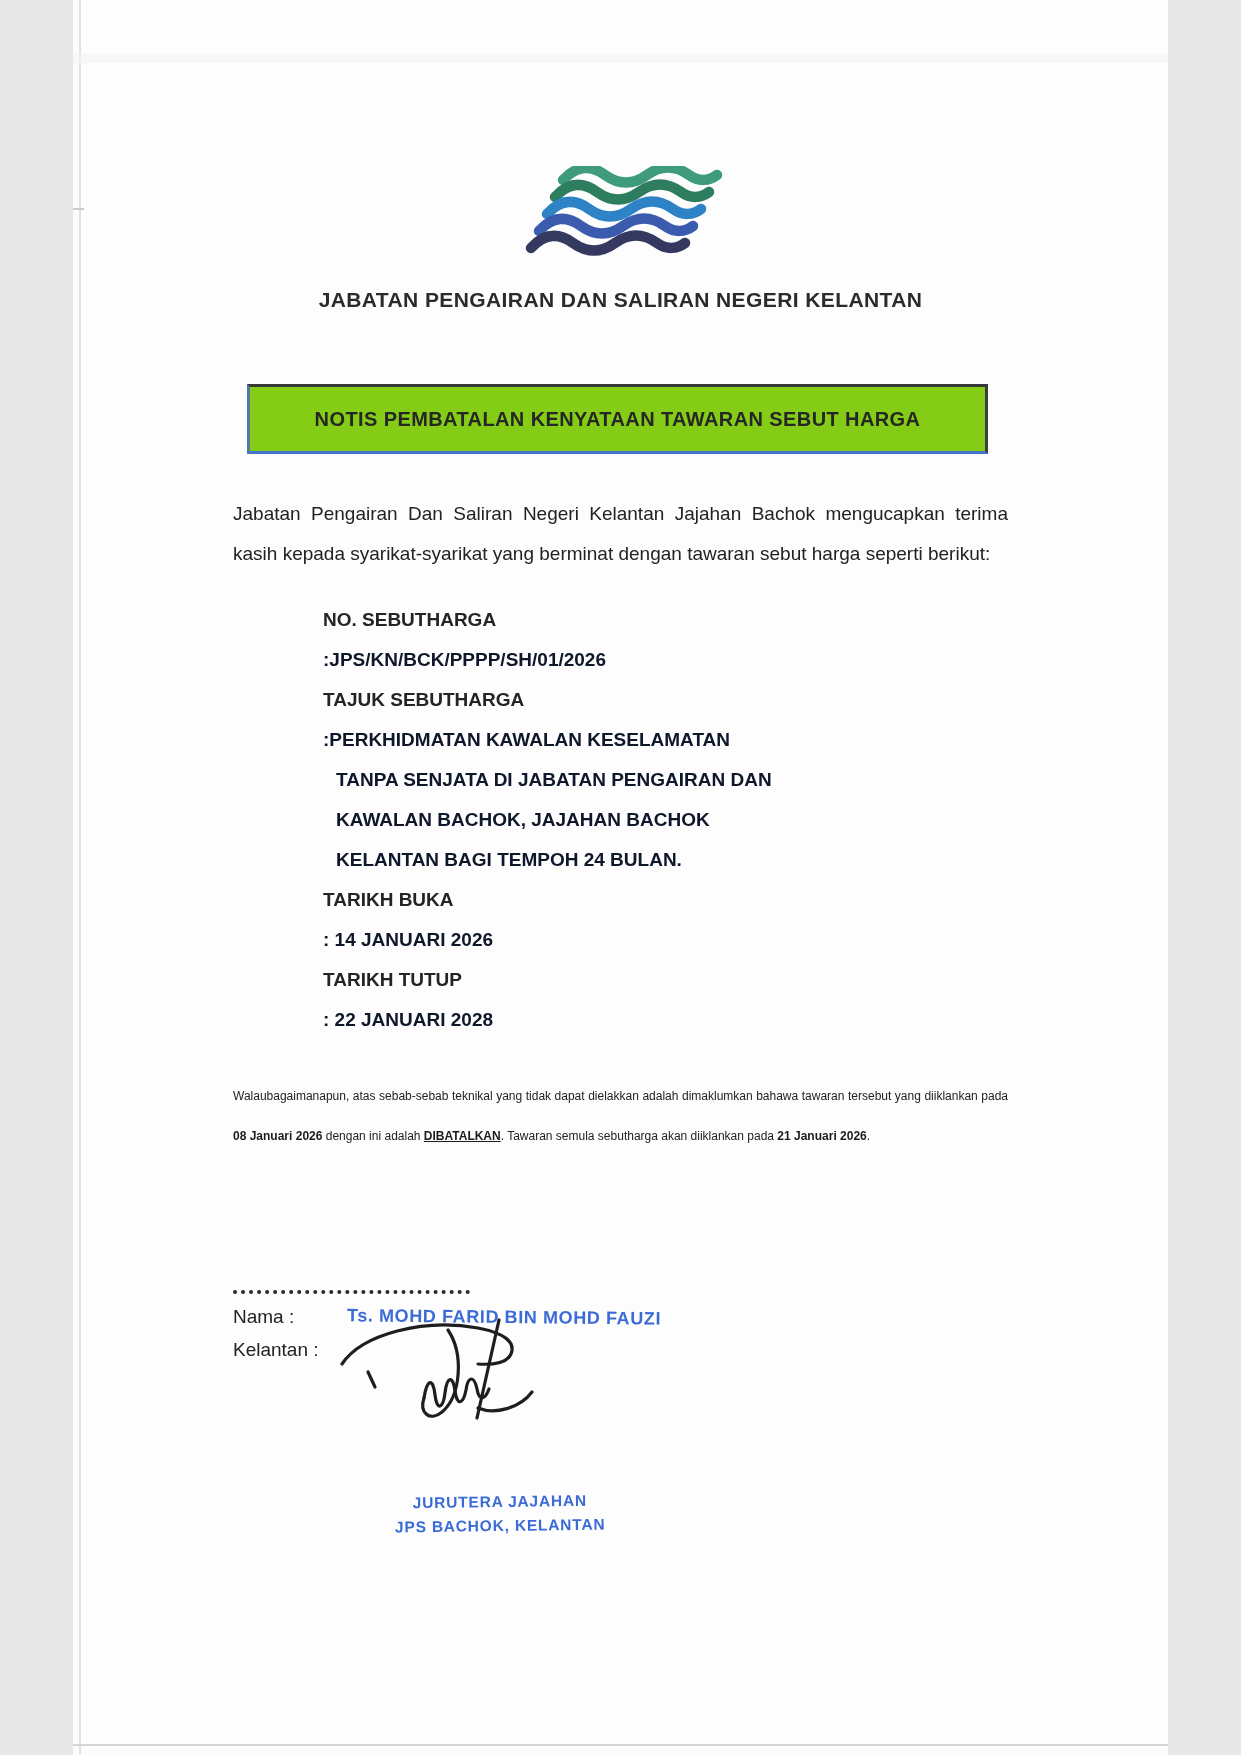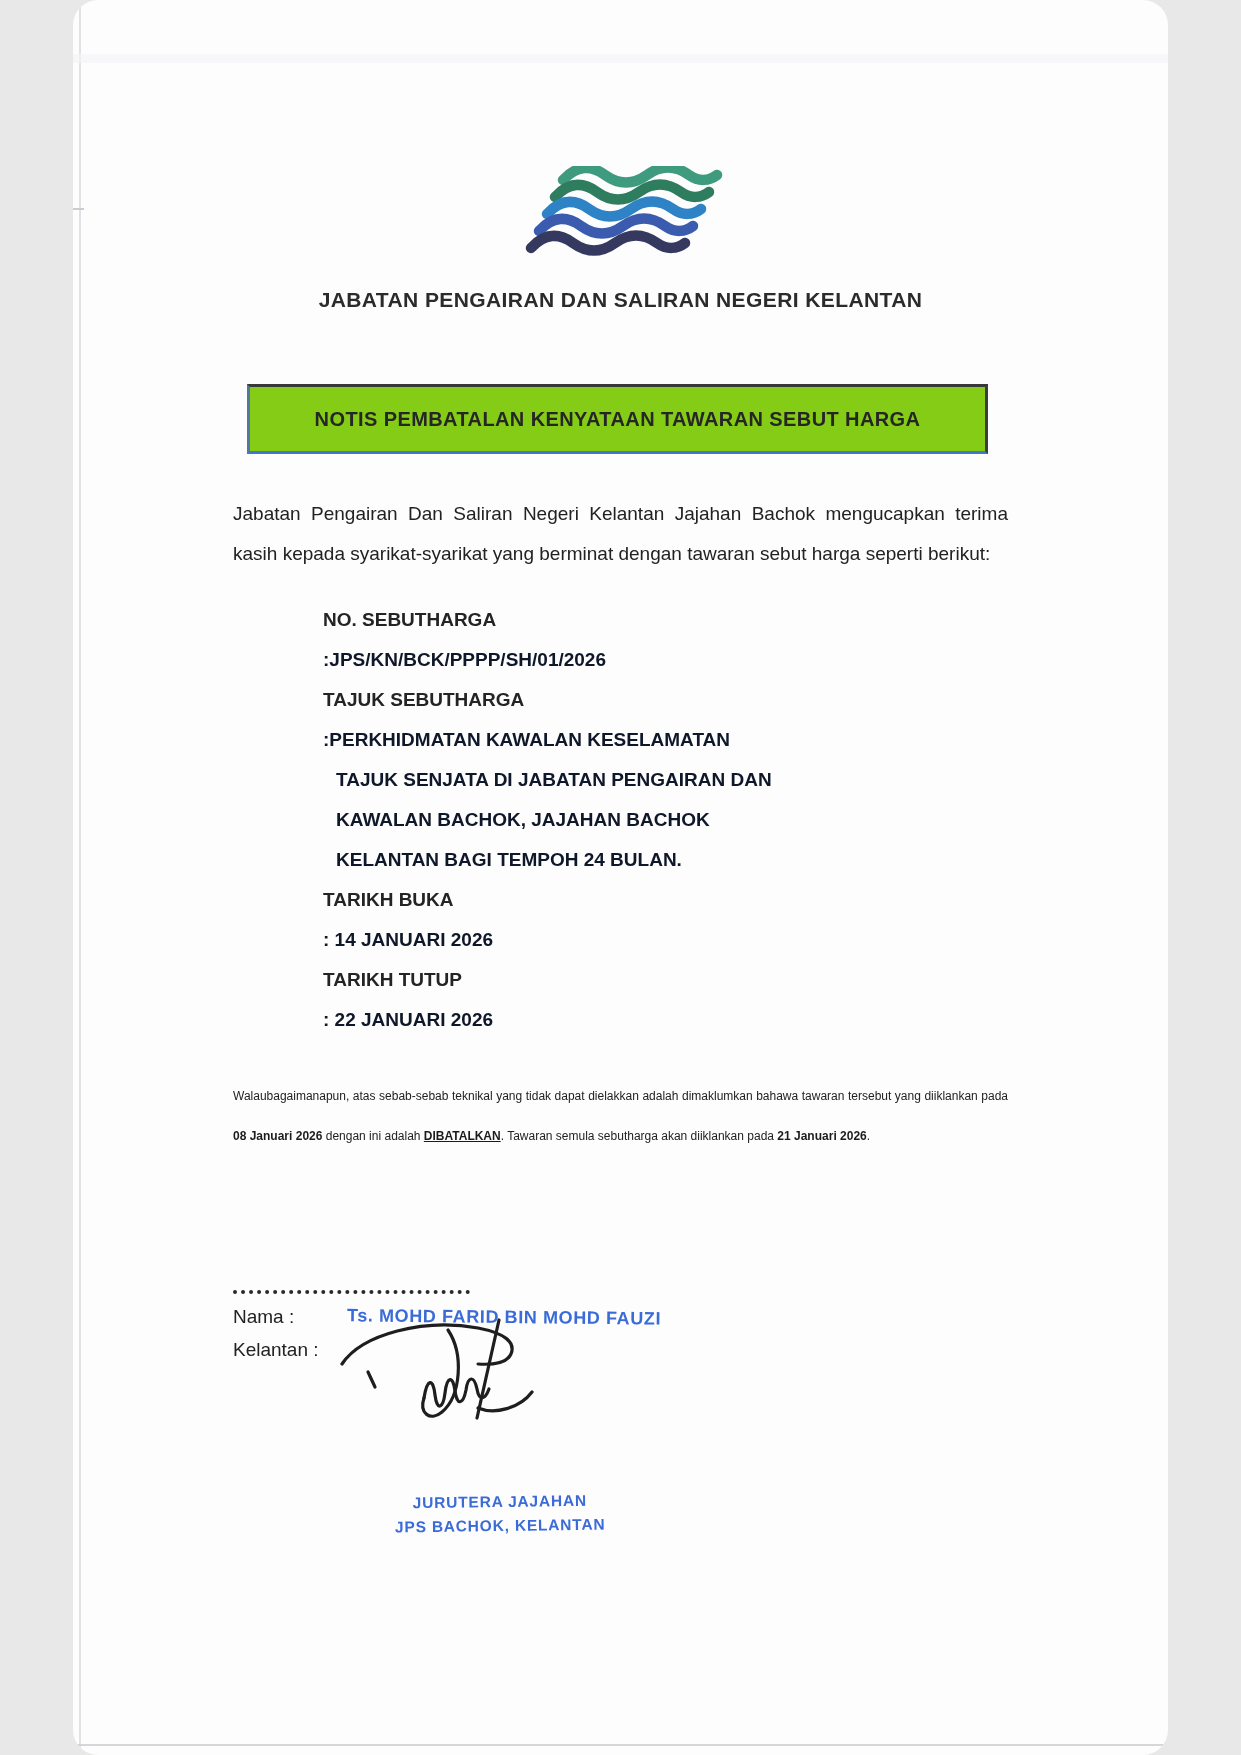--- a/index.html
+++ b/index.html
@@ -4,21 +4,20 @@
 <style>
   html,body{margin:0;padding:0;background:#e8e8e8;}
   .page{
     position:relative;
     width:1095px;height:1755px;
     margin:0 auto;
     background:#fdfdfd;
     overflow:hidden;
     font-family:"Liberation Sans","DejaVu Sans",sans-serif;
     color:#1f1f1f;
-    border-radius:25px;
   }
   
   .edge-left{position:absolute;left:6px;top:0;width:2px;height:100%;background:#d9dbe0;opacity:.8;}
   .edge-bottom{position:absolute;left:0;bottom:9px;width:100%;height:2px;background:#cfd1d5;opacity:.9;}
   .edge-top-band{position:absolute;left:0;top:54px;width:100%;height:9px;background:#f3f4f7;opacity:.7;}
   .edge-tick{position:absolute;left:0;top:208px;width:11px;height:2px;background:#c9ccd2;}
 
   .content{padding:0 160px;}
 
   .logo-wrap{width:208px;margin:166px auto 0;}
@@ -113,32 +112,32 @@
 
     <div class="details">
       <div class="drow">
         <span class="dlabel">NO. SEBUTHARGA</span>
         <span class="dvalue">:JPS/KN/BCK/PPPP/SH/01/2026</span>
       </div>
       <div class="drow">
         <span class="dlabel">TAJUK SEBUTHARGA</span>
         <span class="dvalue">
           <div>:PERKHIDMATAN KAWALAN KESELAMATAN</div>
-          <div class="cont">TAJUK SENJATA DI JABATAN PENGAIRAN DAN</div>
+          <div class="cont">TANPA SENJATA DI JABATAN PENGAIRAN DAN</div>
           <div class="cont">KAWALAN BACHOK, JAJAHAN BACHOK</div>
           <div class="cont">KELANTAN BAGI TEMPOH 24 BULAN.</div>
         </span>
       </div>
       <div class="drow">
         <span class="dlabel">TARIKH BUKA</span>
         <span class="dvalue">: 14 JANUARI 2026</span>
       </div>
       <div class="drow">
         <span class="dlabel">TARIKH TUTUP</span>
-        <span class="dvalue">: 22 JANUARI 2026</span>
+        <span class="dvalue">: 22 JANUARI 2028</span>
       </div>
     </div>
 
     <p class="para2"><span>Walaubagaimanapun, atas sebab-sebab teknikal yang tidak dapat dielakkan adalah dimaklumkan bahawa tawaran tersebut yang diiklankan pada </span><b>08 Januari 2026</b><span> dengan ini adalah </span><b class="cancel-word">DIBATALKAN</b><span>. Tawaran semula sebutharga akan diiklankan pada </span><b>21 Januari 2026</b><span>.</span></p>
 
     <div class="sig-area">
 
       <div class="sig-scrawl">
         <svg width="250" height="122" viewBox="0 0 250 122" aria-hidden="true">
           <g fill="none" stroke="#1e1e1e" stroke-width="3.2" stroke-linecap="round">

